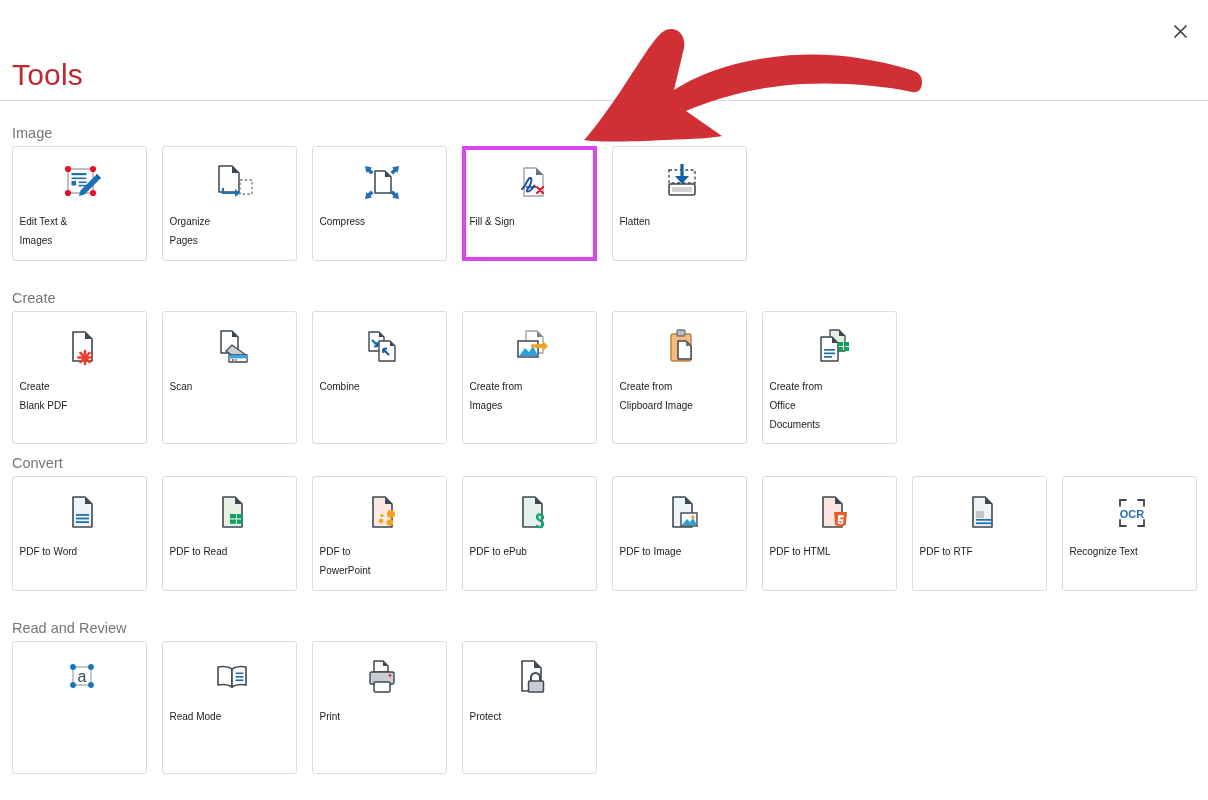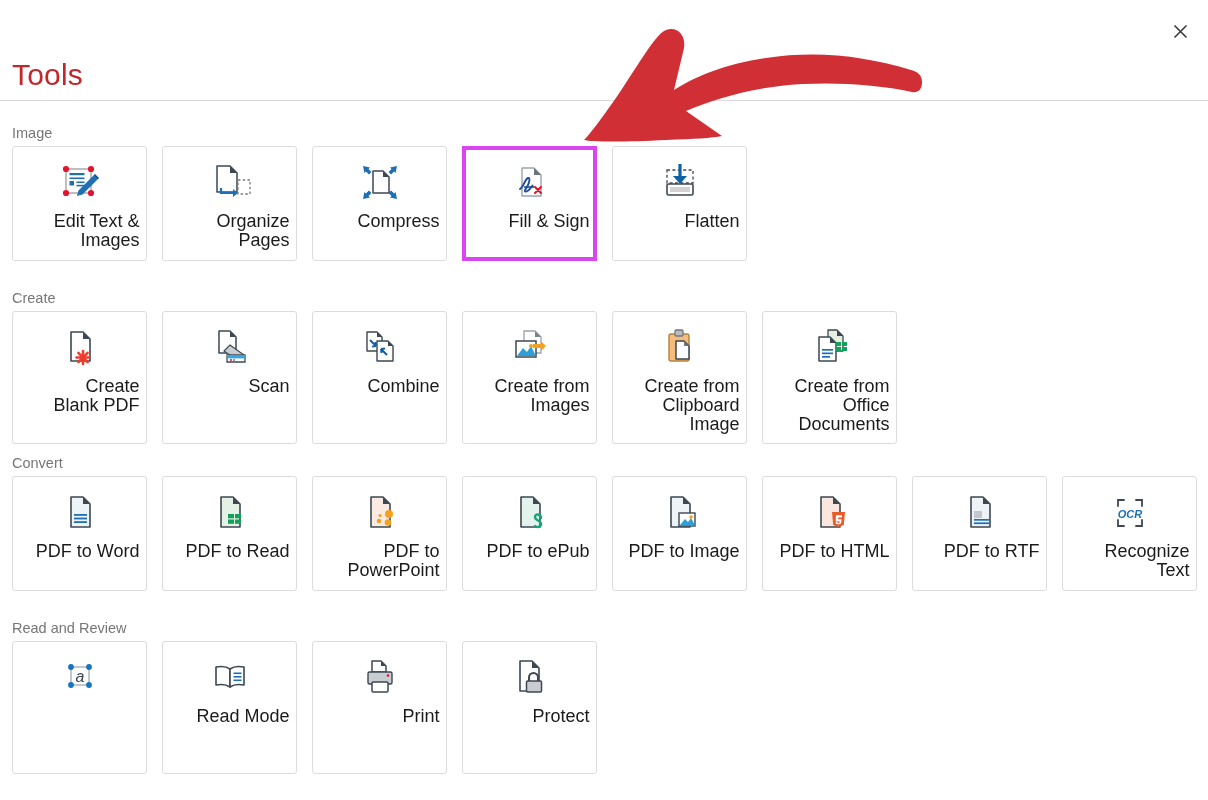--- a/index.html
+++ b/index.html
@@ -52,28 +52,27 @@
     cursor: pointer;
     position: relative;
   }
   .card.tall { height: 133px; }
   .card.highlight {
     border: 4px solid #d946ef; border-radius: 0;
     padding-top: 10px;
   }
   .card-icon {
     width: 48px; height: 46px;
-    display: flex; align-items: center; justify-content: center;
+    display: flex; align-items: center; justify-content: flex-end;
     margin-bottom: 6px;
-    font-style: italic;
   }
   .card-icon svg { display:block; }
   .card-label {
-    font-size: 18px; color: #1b1b1b; line-height: 19px;
-    text-align: right; width: 120px;
+    font-size: 10px; color: #1b1b1b; line-height: 19px;
+    text-align: left; width: 120px;
     white-space: pre-line;
   }
 
   
   .arrow-annotation {
     position: absolute; left: 566px; top: 8px;
     width: 360px; height: 140px;
     pointer-events: none;
   }
 </style>

